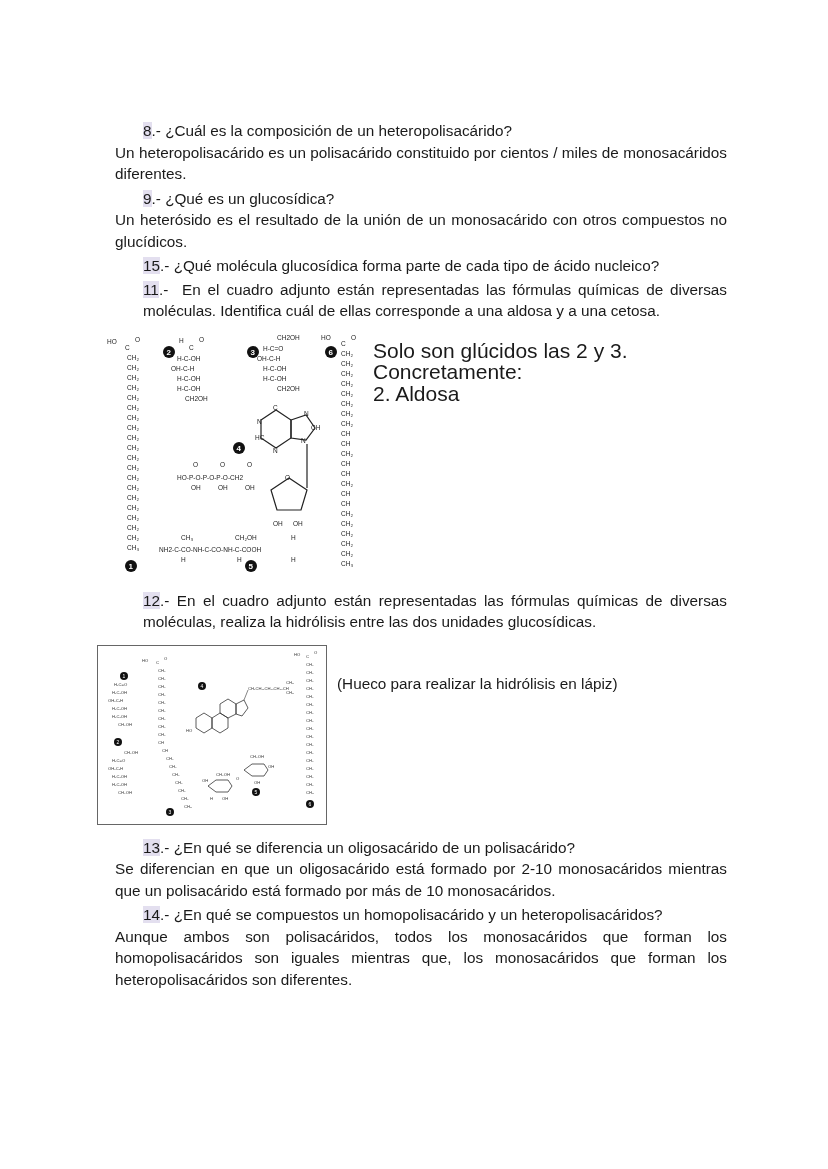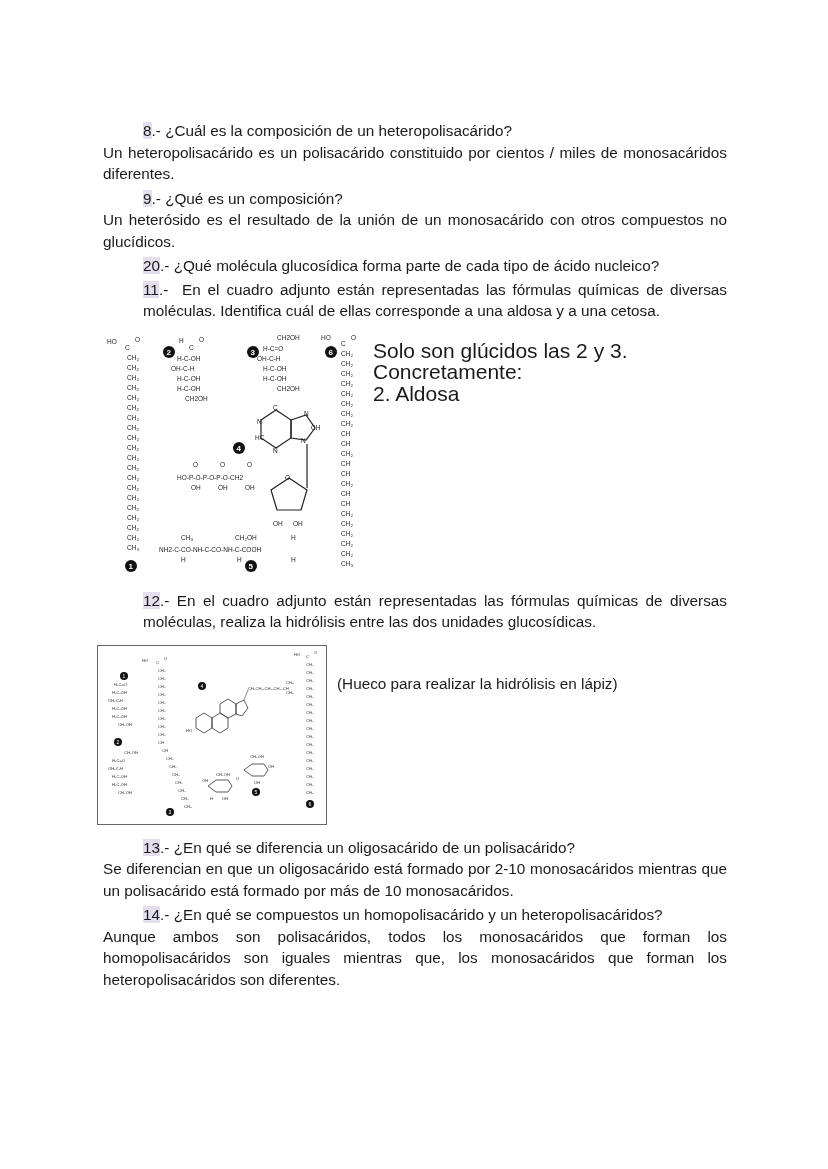--- a/index.html
+++ b/index.html
@@ -1,20 +1,20 @@
 <!DOCTYPE html>
 <html><head>
 <meta charset="utf-8">
 <style>
   html, body { margin: 0; padding: 0; background: #ffffff; }
   body { width: 828px; height: 1169px; position: relative; overflow: hidden;
          font-family: "Liberation Sans", sans-serif; color: #1a1a1a; }
   .page { position: absolute; left: 99px; top: 120px; width: 628px; font-size: 15.3px; line-height: 21.5px; }
   .q { margin: 0; padding-left: 44px; }
-  .a { margin: 0 0 3px 4px; text-align: justify; text-align-last: left; }
+  .a { margin: 0 0 3px 16px; text-align: justify; text-align-last: left; }
   .just { text-align: justify; }
   .num { background: #e3dfef; }
   .block { margin-bottom: 2px; }
   .fig-row { position: relative; height: 248px; margin: 8px 0 12px 0; }
   .fig1 { position: absolute; left: 2px; top: 0; width: 264px; height: 246px; }
   .fig1-text { position: absolute; left: 274px; top: 10px; font-size: 21px; line-height: 21.5px; }
   .fig2-row { position: relative; height: 184px; margin: 12px 0 8px 0; }
   .fig2 { position: absolute; left: -2px; top: 0; width: 228px; height: 178px; border: 1px solid #666; background: #fff; }
   .fig2-text { position: absolute; left: 238px; top: 12px; margin-top: 16px; }
   svg text { font-family: "Liberation Sans", sans-serif; }
@@ -23,26 +23,26 @@
 <body>
 
 <div class="page">
 
   <div class="block">
     <p class="q"><span class="num">8</span><span>.- </span><span>¿Cuál es la composición de un heteropolisacárido?</span></p>
     <p class="a">Un heteropolisacárido es un polisacárido constituido por cientos / miles de monosacáridos diferentes.</p>
   </div>
 
   <div class="block">
-    <p class="q"><span class="num">9</span><span>.- </span><span>¿Qué es un composición?</span></p>
+    <p class="q"><span class="num">9</span><span>.- </span><span>¿Qué es un glucosídica?</span></p>
     <p class="a">Un heterósido es el resultado de la unión de un monosacárido con otros compuestos no glucídicos.</p>
   </div>
 
   <div class="block">
-    <p class="q"><span class="num">20</span><span>.- </span><span>¿Qué molécula glucosídica forma parte de cada tipo de ácido nucleico?</span></p>
+    <p class="q"><span class="num">15</span><span>.- </span><span>¿Qué molécula glucosídica forma parte de cada tipo de ácido nucleico?</span></p>
   </div>
 
   <div class="block">
     <p class="q just"><span class="num">11</span><span style="white-space:pre">.-  </span><span>En el cuadro adjunto están representadas las fórmulas químicas de diversas moléculas. Identifica cuál de ellas corresponde a una aldosa y a una cetosa.</span></p>
     <div class="fig-row">
       <svg class="fig1" viewBox="0 0 264 246" xmlns="http://www.w3.org/2000/svg" font-size="6.5" fill="#222">
 
         <g>
           <text x="6" y="14">HO</text>
             <text x="24" y="20">C</text>

